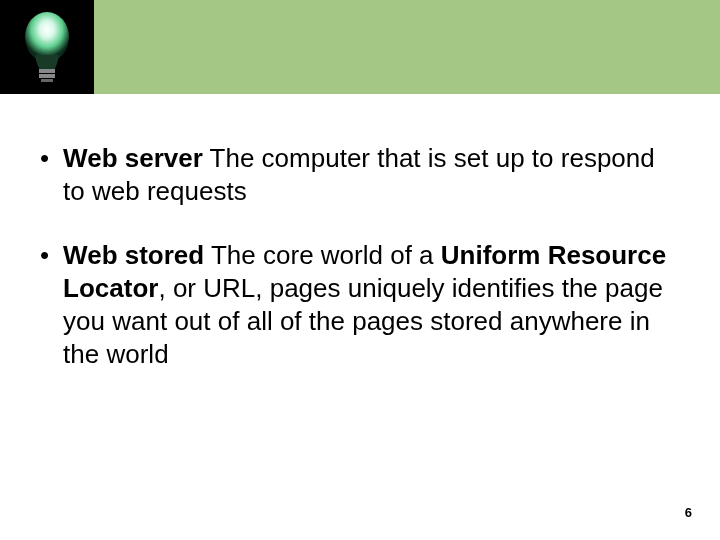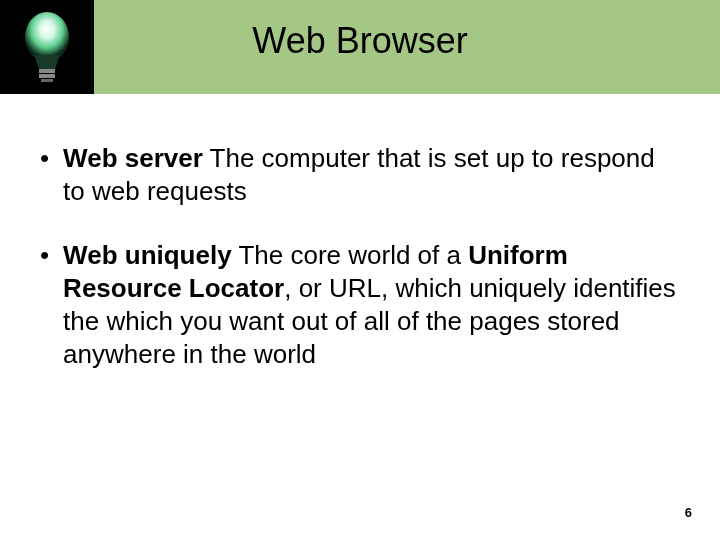--- a/index.html
+++ b/index.html
@@ -84,34 +84,33 @@
           <stop offset="100%" stop-color="#0a2a1a"></stop>
         </radialGradient>
       </defs>
       <ellipse cx="30" cy="30" rx="22" ry="25" fill="url(#glow)"></ellipse>
       <path d="M18 48 Q20 60 24 64 L36 64 Q40 60 42 48 Z" fill="#1a3a28"></path>
       <rect x="22" y="62" width="16" height="4" fill="#888888"></rect>
       <rect x="22" y="67" width="16" height="4" fill="#888888"></rect>
       <rect x="24" y="72" width="12" height="3" fill="#666666"></rect>
     </svg>
   </div>
-  <h1 class="title">Web Browser</h1>
 </div>
 
 <div class="content">
 
   <div class="bullet-item">
     <div class="bullet-mark">•</div>
     <div class="bullet-text">
       <span class="bold">Web server</span><span>  </span><span>The computer that is set up to respond to web requests</span>
     </div>
   </div>
 
   <div class="bullet-item">
     <div class="bullet-mark">•</div>
     <div class="bullet-text">
-      <span class="bold">Web uniquely</span><span>   </span><span>The core world of a </span><span class="bold">Uniform Resource Locator</span><span>, or URL, which uniquely identifies the which you want out of all of the pages stored anywhere in the world</span>
+      <span class="bold">Web stored</span><span>   </span><span>The core world of a </span><span class="bold">Uniform Resource Locator</span><span>, or URL, pages uniquely identifies the page you want out of all of the pages stored anywhere in the world</span>
     </div>
   </div>
 
 </div>
 
 <div class="page-number">6</div>
 
 </body></html>

